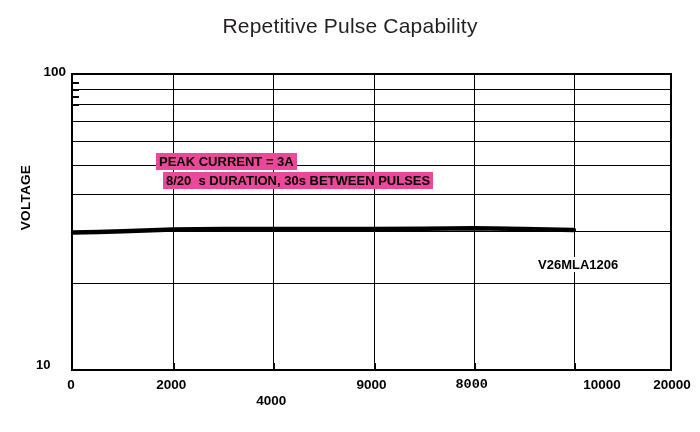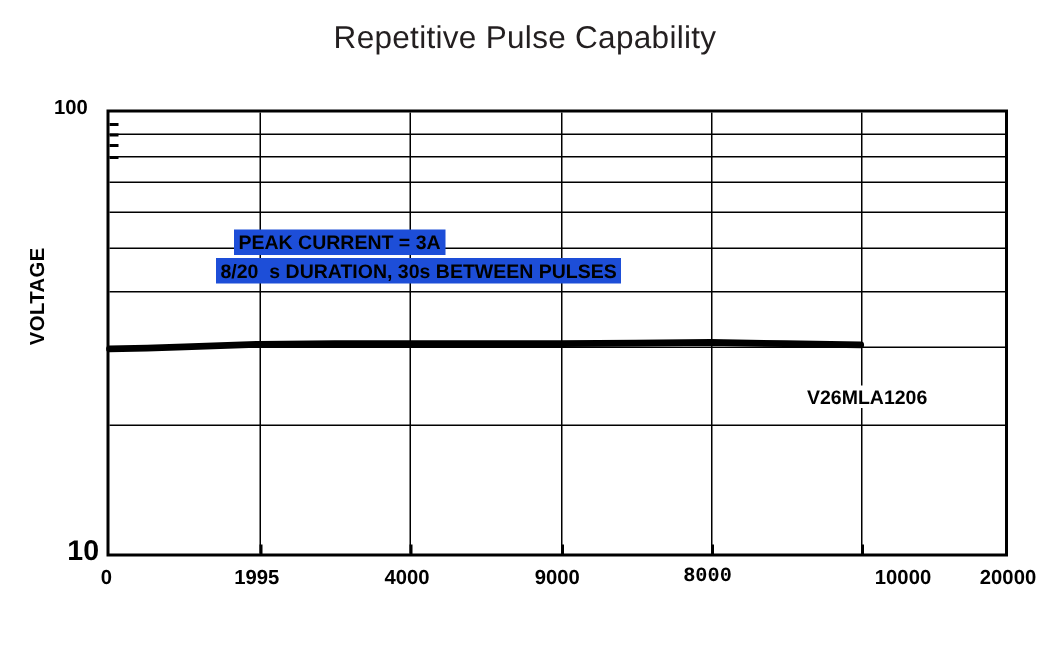--- a/index.html
+++ b/index.html
@@ -77,31 +77,32 @@
     bottom: -1px;
     width: 0;
     height: 7px;
     border-left: 2px solid #000;
   }
   #ytick-top {
     position: absolute;
     left: 36px;
     top: 64px;
     width: 30px;
+    text-align: right;
     font-size: 13.5px;
     font-weight: bold;
     color: #000;
   }
   #ytick-bottom {
     position: absolute;
     left: 36px;
     top: 357px;
     width: 30px;
-    text-align: right;
-    font-size: 19px;
+    text-align: left;
+    font-size: 13px;
     font-weight: bold;
     color: #000;
   }
 
   .xtick-label {
     position: absolute;
     top: 377px;
     font-size: 13.5px;
     font-weight: bold;
     color: #000;
@@ -133,27 +134,27 @@
     letter-spacing: 0.3px;
     transform: rotate(-90deg);
   }
 
   
   .annotation {
     position: absolute;
     font-size: 13px;
     font-weight: bold;
     color: #000;
-    background: #1d4ed8;
+    background: #ec4899;
     white-space: pre;
     padding: 0 3px;
     line-height: 17px;
   }
   #annot-line1 { left: 83px; top: 78px; }
-  #annot-line2 { left: 71px; top: 97px; }
+  #annot-line2 { left: 90px; top: 97px; }
 
   #series-label {
     position: absolute;
     left: 459px;
     top: 182px;
     font-size: 13px;
     font-weight: bold;
     color: #000;
     background: #ffffff;
     padding: 0 6px;
@@ -223,21 +224,21 @@
 
     <div id="series-label">V26MLA1206</div>
 
     <div id="annot-line1" class="annotation">PEAK CURRENT = 3A</div>
     <div id="annot-line2" class="annotation">8/20  s DURATION, 30s BETWEEN PULSES</div>
 
   </div>
 
   <div id="x-tick-labels">
       <div class="xtick-label" style="left: 71px;">0</div>
-      <div class="xtick-label" style="left: 171.167px;">1995</div>
-      <div class="xtick-label" style="left: 271.333px;">4000</div>
+      <div class="xtick-label" style="left: 171.167px;">2000</div>
+      <div class="xtick-label" style="left: 271.333px; margin-top: 16px;">4000</div>
       <div class="xtick-label" style="left: 371.5px;">9000</div>
       <div class="xtick-label" style="left: 471.667px; font-family: Liberation Mono, monospace;">8000</div>
       <div class="xtick-label" style="left: 602px;">10000</div>
       <div class="xtick-label" style="left: 672px;">20000</div>
     </div>
 
 </div>
 
 </body></html>

